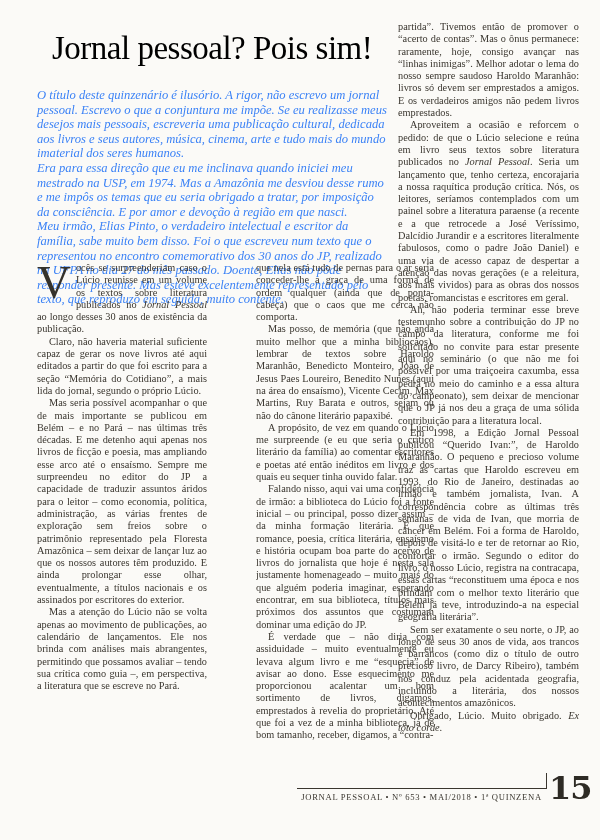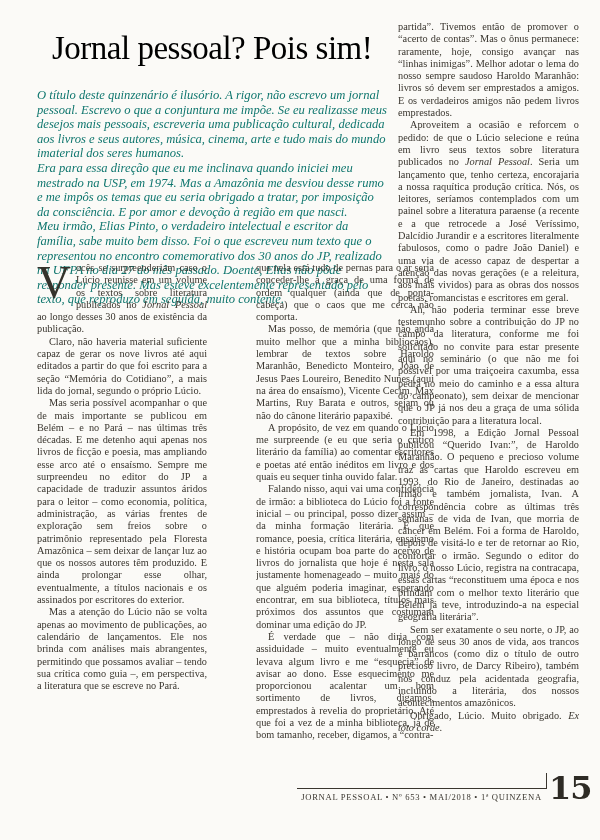--- a/index.html
+++ b/index.html
@@ -32,21 +32,21 @@
   }
   .intro {
     position: absolute;
     left: 37px;
     top: 88px;
     width: 352px;
     font-style: italic;
     font-size: 12.6px;
     line-height: 14.6px;
     text-align: left;
-    color: #0f766e;
+    color: #3b82f6;
   }
   .intro p { margin: 0; }
   .col {
     position: absolute;
     font-size: 10.3px;
     line-height: 12.3px;
     text-align: justify;
     overflow: hidden;
     hyphens: auto;
     -webkit-hyphens: auto;

